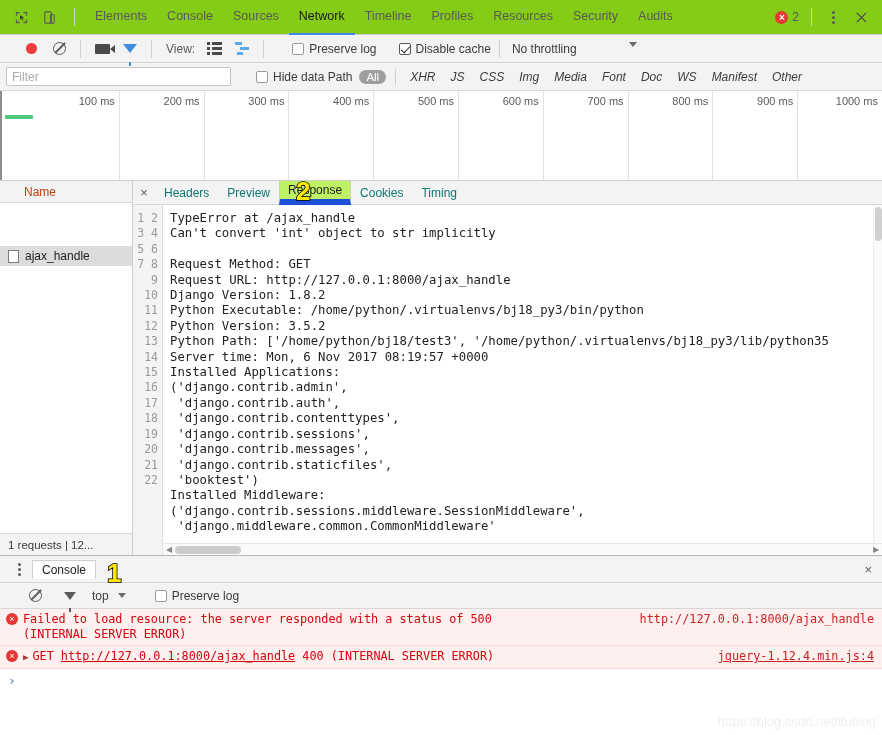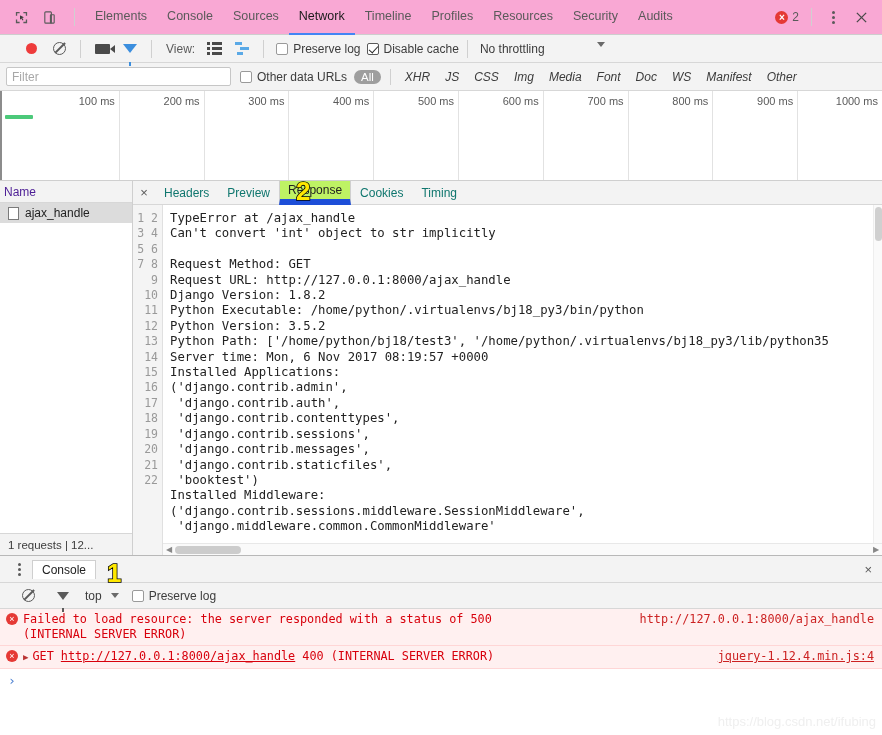--- a/index.html
+++ b/index.html
@@ -10,21 +10,21 @@
     color: #303942;
     background: #fff;
     overflow: hidden;
   }
   #app { width: 882px; height: 735px; position: relative; display: flex; flex-direction: column; }
 
   
   .devtools-tabbar {
     height: 35px; min-height: 35px;
     display: flex; align-items: center;
-    background: #f9a8d4;
+    background: #84cc16;
     border-bottom: 1px solid #cdcdcd;
     padding: 0 4px;
   }
   .dock-icons { display: flex; align-items: center; gap: 2px; padding: 0 6px 0 4px; }
   .icon-btn {
     width: 26px; height: 24px;
     display: flex; align-items: center; justify-content: center;
     cursor: pointer;
   }
   .vsep { width: 1px; height: 18px; background: #d0d0d0; margin: 0 6px; }
@@ -77,21 +77,21 @@
   .tb-label { font-size: 12px; color: #5a5a5a; margin: 0 4px 0 6px; }
   .list-icon { display: flex; flex-direction: column; gap: 2px; }
   .list-icon i { display: flex; gap: 2px; align-items: center; }
   .list-icon i::before { content:""; width:3px; height:3px; background:#4a4a4a; display:block; }
   .list-icon i::after { content:""; width:10px; height:3px; background:#4a4a4a; display:block; }
   .wf-icon { display: flex; flex-direction: column; gap: 2px; width: 15px; }
   .wf-icon i { height: 3px; background: #5aa9e6; display: block; }
   .wf-icon i:nth-child(1) { width: 7px; margin-left: 0; }
   .wf-icon i:nth-child(2) { width: 9px; margin-left: 5px; }
   .wf-icon i:nth-child(3) { width: 6px; margin-left: 2px; }
-  .chk-wrap { display: flex; align-items: center; gap: 5px; margin-left: 4px; cursor: pointer; }
+  .chk-wrap { display: flex; align-items: center; gap: 5px; margin-left: 20px; cursor: pointer; }
   .chkbox {
     width: 12px; height: 12px; border: 1px solid #9a9a9a;
     background: #fff; border-radius: 2px; position: relative; flex: none;
   }
   .chkbox.checked { background: #fff; border-color: #5a5a5a; }
   .chkbox.checked::after {
     content: ""; position: absolute; left: 3px; top: 0px;
     width: 4px; height: 8px; border: solid #2a2a2a;
     border-width: 0 1.8px 1.8px 0; transform: rotate(42deg);
   }
@@ -140,25 +140,25 @@
   }
   .ov-left-edge { position: absolute; left: 0; top: 0; bottom: 0; width: 2px; background: #8c8c8c; }
   .ov-bar { position: absolute; left: 5px; top: 24px; width: 28px; height: 4px; background: #4cc97a; border-radius: 1px; }
 
   
   .split { flex: 1; display: flex; min-height: 0; }
   .req-list { width: 133px; min-width: 133px; display: flex; flex-direction: column; border-right: 1px solid #cfcfcf; background: #fff; }
   .req-head {
     height: 22px; min-height: 22px;
     display: flex; align-items: center;
-    padding-left: 4px;
-    font-size: 12px; color: #4c1d95;
+    padding-left: 24px;
+    font-size: 12px; color: #c2410c;
     background: #f3f3f3; border-bottom: 1px solid #d7d7d7;
   }
-  .req-rows { flex: 1; overflow: hidden; }
+  .req-rows { flex: 1; overflow: hidden; margin-top: 43px; }
   .req-row {
     height: 20px; display: flex; align-items: center; gap: 6px;
     padding-left: 8px; background: #dcdcdc; cursor: pointer;
   }
   .req-icon { width: 11px; height: 13px; border: 1px solid #7a7a7a; background: #fff; flex: none; }
   .req-name { font-size: 12px; color: #222; white-space: nowrap; }
   .req-status {
     height: 22px; min-height: 22px; display: flex; align-items: center;
     padding-left: 8px; font-size: 11.5px; color: #3c3c3c;
     background: #f3f3f3; border-top: 1px solid #d7d7d7;
@@ -221,21 +221,21 @@
     background: #f3f3f3; border-bottom: 1px solid #d7d7d7; padding: 0 6px;
   }
   .drawer-tab {
     padding: 2px 9px; font-size: 12px; color: #222;
     background: #fff; border: 1px solid #cfcfcf; border-bottom: none;
     margin-bottom: -1px; cursor: pointer;
   }
   .drawer-close { margin-left: auto; font-size: 13px; color: #5a5a5a; cursor: pointer; padding-right: 4px; }
   .console-toolbar {
     height: 26px; min-height: 26px; display: flex; align-items: center;
-    gap: 9px; padding: 0 15px; background: #f3f3f3; border-bottom: 1px solid #d7d7d7;
+    gap: 9px; padding: 0 22px; background: #f3f3f3; border-bottom: 1px solid #d7d7d7;
   }
   .funnel-gray { width: 0; height: 0; border-left: 6px solid transparent; border-right: 6px solid transparent; border-top: 8px solid #5a5a5a; position: relative; }
   .funnel-gray::after { content:""; position:absolute; left:-1px; top:8px; width:2px; height:4px; background:#5a5a5a; }
   .ctx-text { font-size: 12px; color: #3c3c3c; }
   .console-rows { flex: 1; overflow: hidden; }
   .cons-err {
     background: #fff0f0; border-bottom: 1px solid #ffd6d6;
     display: flex; align-items: flex-start; padding: 3px 8px 3px 6px;
     font-family: "DejaVu Sans Mono", monospace;
     font-size: 11.8px; color: #d8000c; line-height: 15px;
@@ -369,21 +369,21 @@
     <div class="throttle">
       <span class="throttle-text">No throttling</span>
       <span class="caret-down"></span>
     </div>
   </div>
 
   <div class="filter-bar">
     <input class="filter-input" value="" placeholder="Filter" style="">
     <label class="chk-wrap">
       <span class="chkbox"></span>
-      <span class="chk-label">Other data URLs</span>
+      <span class="chk-label">Hide data Path</span>
     </label>
     <span class="pill-all">All</span>
     <span class="type-sep"></span>
     <span class="type-item">XHR</span>
     <span class="type-item">JS</span>
     <span class="type-item">CSS</span>
     <span class="type-item">Img</span>
     <span class="type-item">Media</span>
     <span class="type-item">Font</span>
     <span class="type-item">Doc</span>

